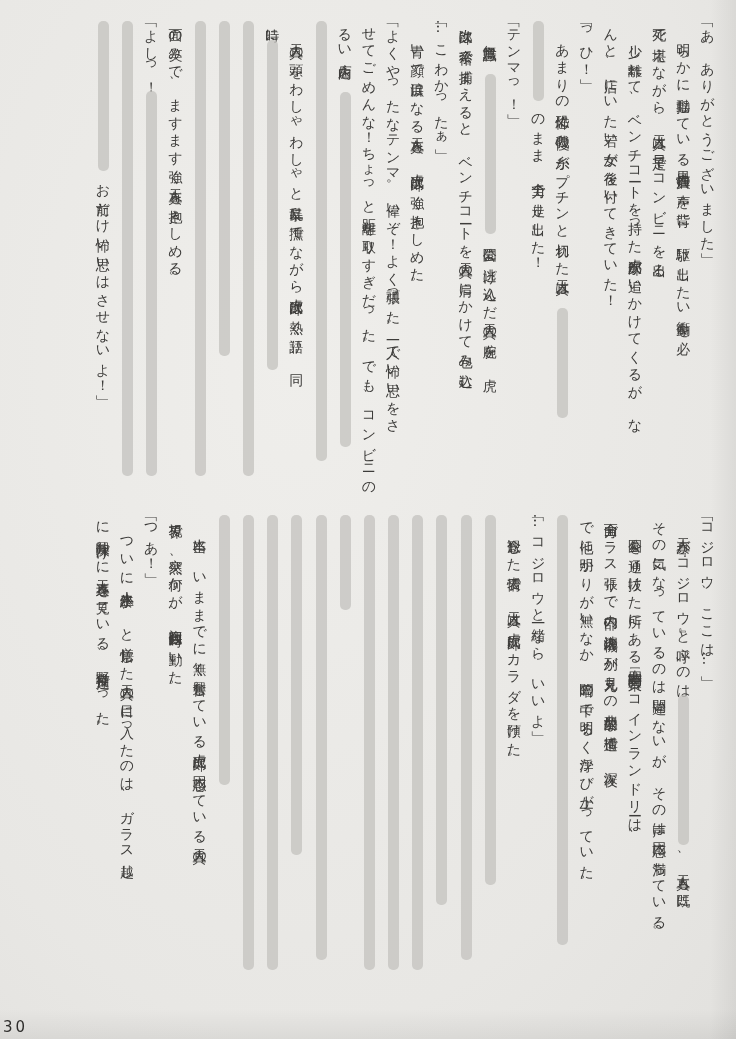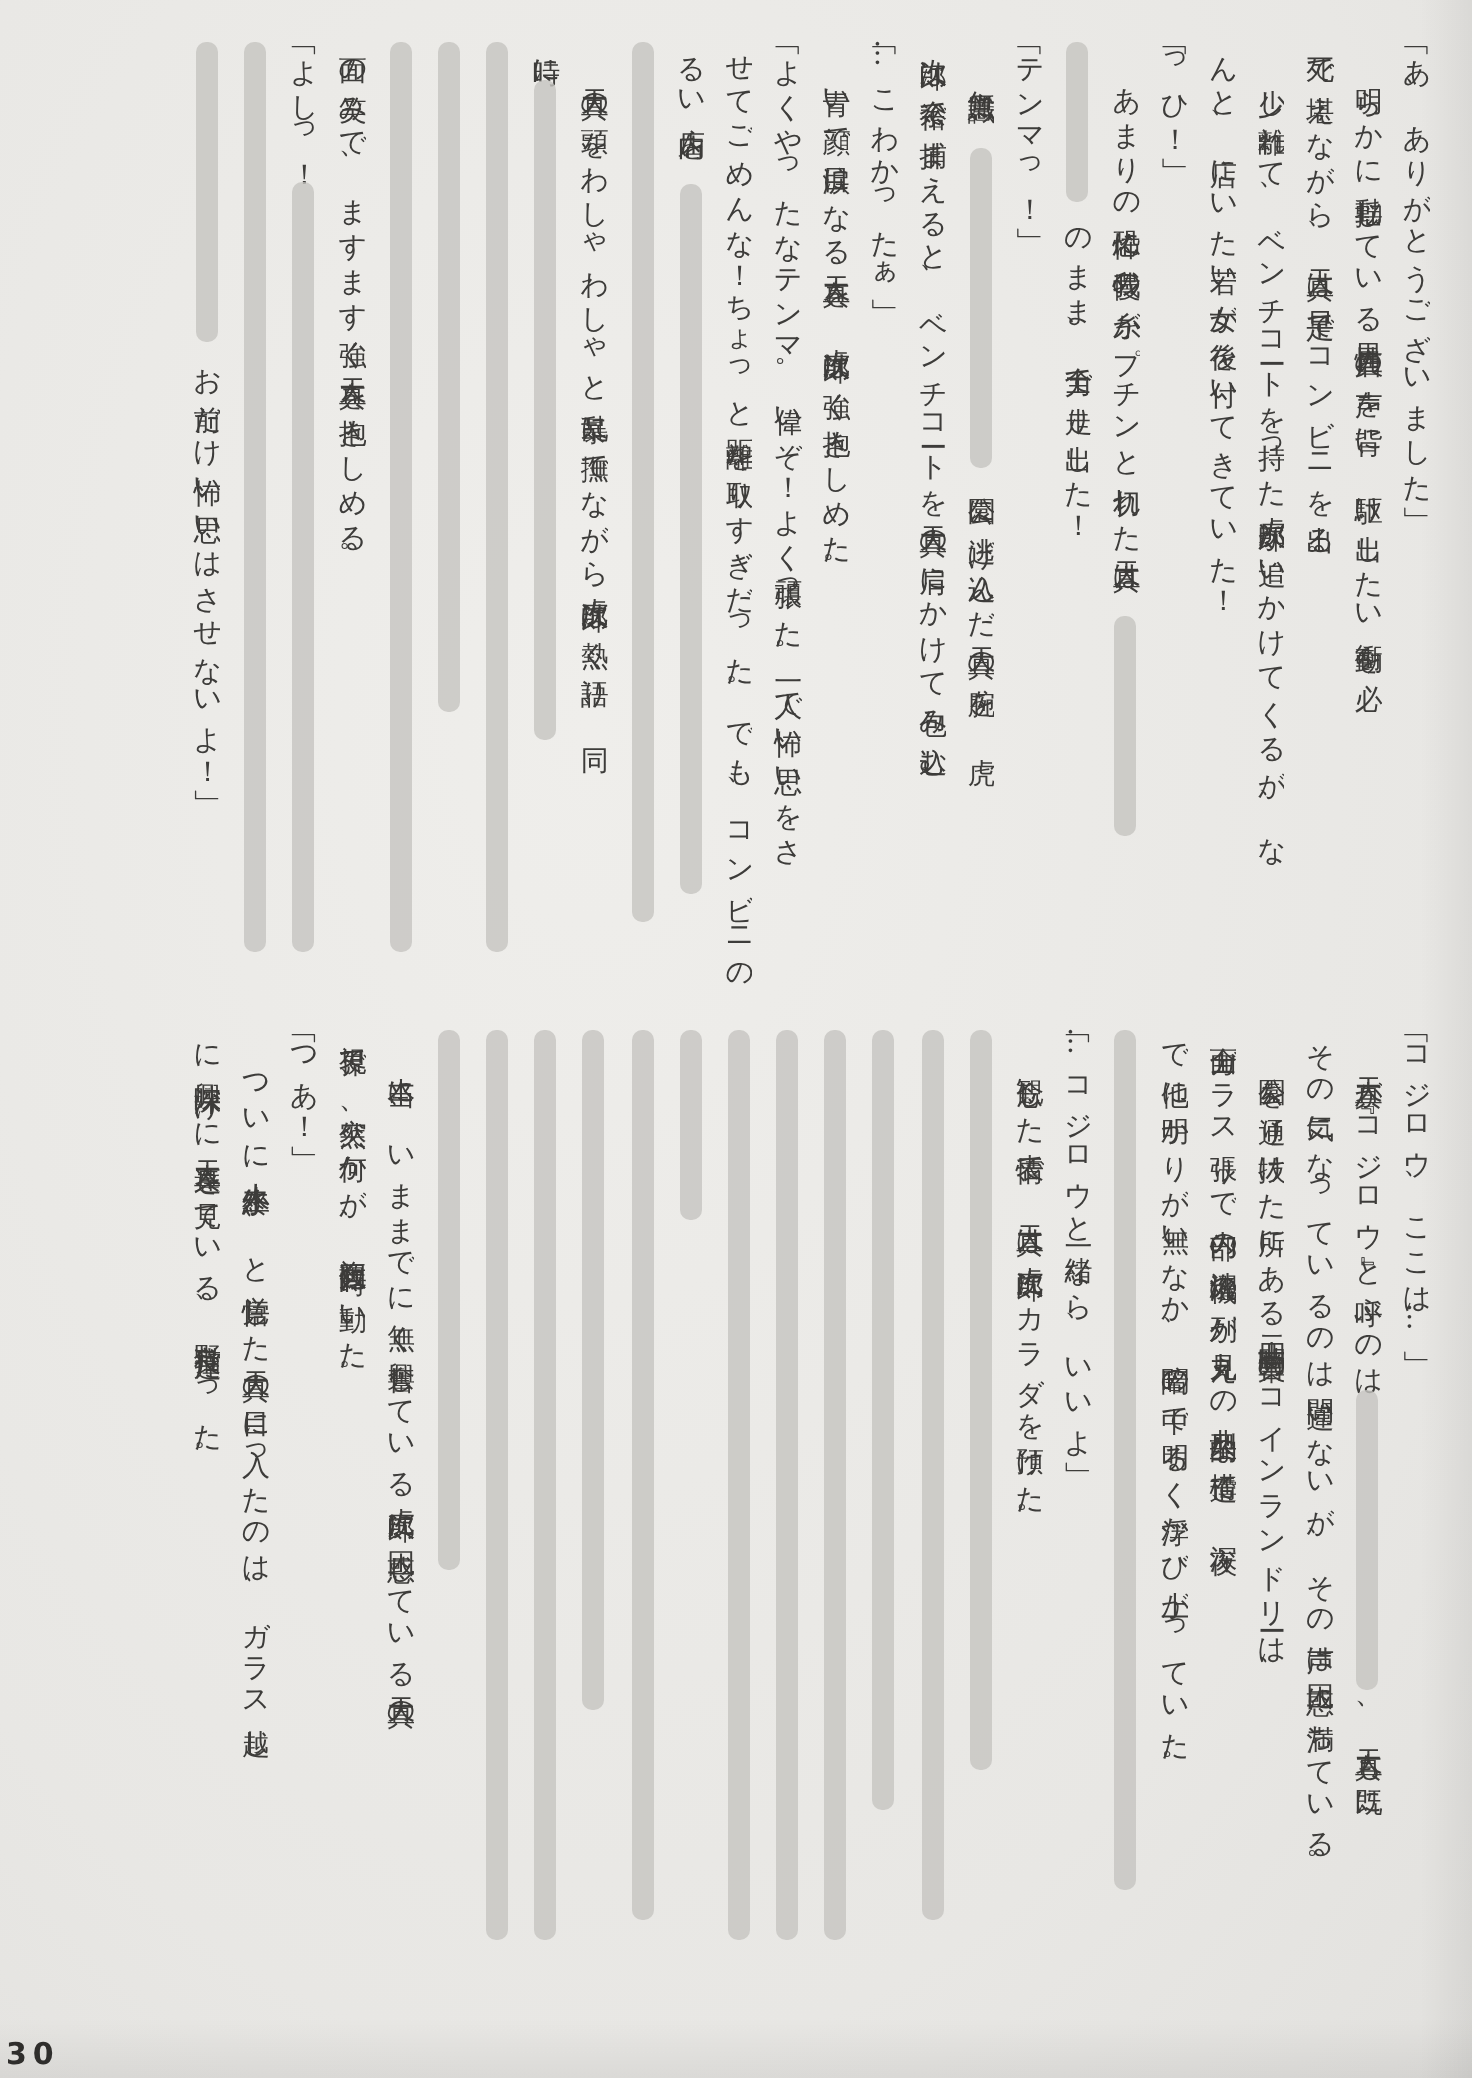--- a/index.html
+++ b/index.html
@@ -35,21 +35,21 @@
     display:inline-block;
     block-size:11px;
     border-radius:5px;
     background:#c6c4c0;
     opacity:.8;
     margin-inline:3px;
   }
   .page-number{
     position:absolute;left:3px;top:1018px;
     font-family:"DejaVu Sans", sans-serif;
-    font-size:15px;font-weight:700;letter-spacing:3px;color:#2f2e2c;
+    font-size:15px;font-weight:400;letter-spacing:3px;color:#2f2e2c;
   }
 </style>
 </head>
 <body>
 
 <div class="paper"></div>
 
 <div class="vtext top-block">
     <div class="col"><span>「あ、ありがとうございました」</span></div>
     <div class="col"><span>　明らかに動揺している男性店員の声を背に、駆け出したい衝動を必</span></div>

